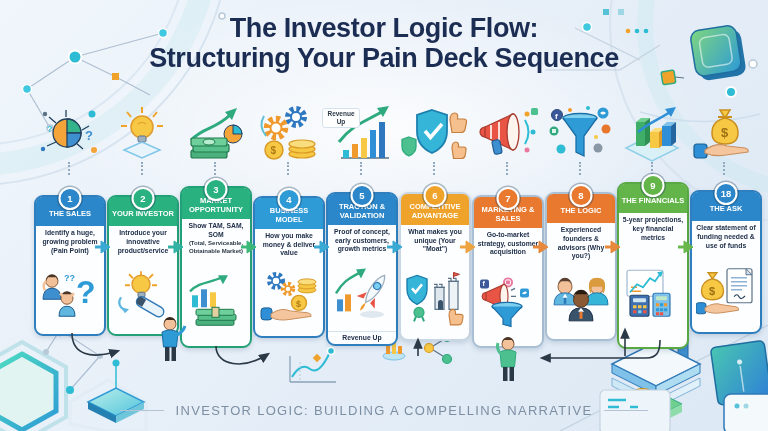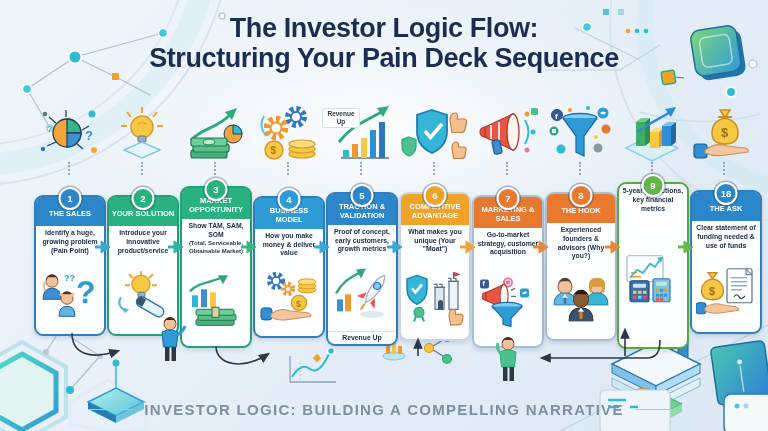--- a/index.html
+++ b/index.html
@@ -63,21 +63,21 @@
   .g2 *{fill:#31b2a4;stroke:#31b2a4;}
   .g3 *{fill:#3cb878;stroke:#3cb878;}
   .g6 *{fill:#eda43f;stroke:#eda43f;}
   .g7 *,.g8 *{fill:#e8883b;stroke:#e8883b;}
   .g9 *{fill:#68b74b;stroke:#68b74b;}
   .garrow .tail{fill:none;stroke-width:3;}
 
   
   .caption{position:absolute;bottom:13px;left:0;right:0;display:flex;align-items:center;justify-content:center;gap:12px;z-index:2;}
   .caption .cline{width:44px;height:1px;background:#b3c3d3;}
-  .caption .ctxt{font-size:15px;font-weight:bold;letter-spacing:1.3px;color:#7d8fa3;}
+  .caption .ctxt{font-size:13px;font-weight:normal;letter-spacing:1.3px;color:#7d8fa3;}
 
   .sicon text{font-family:"Liberation Sans",sans-serif;font-weight:bold;}
 </style>
 </head>
 <body>
 
 <div class="stage">
 
   <svg class="bg-deco" width="768" height="431" viewBox="0 0 768 431">
     <defs>
@@ -370,21 +370,21 @@
       </svg>
     </div>
   </div>
   <svg class="garrow g1" viewBox="0 0 17 14">
       <path class="tail" d="M1 7 H8"></path>
       <path d="M7 1 L16 7 L7 13 Z"></path>
     </svg>
 
   <div class="card c2 ag">
     <div class="num bggreen">2</div>
-    <div class="chead bggreen">YOUR SOLUTION</div>
+    <div class="chead bggreen">YOUR INVESTOR</div>
     <div class="cbody">
       <div class="ctext">Introduce your innovative product/service</div>
       <svg class="cicon sicon" viewBox="0 0 60 50">
         <path d="M28 2 v5 M16 5 l4 4 M40 5 l-4 4 M12 16 h5 M39 16 h5" stroke="#f0a32b" stroke-width="1.8" fill="none"></path>
         <circle cx="28" cy="15" r="9" fill="#f7c844" stroke="#e09b2d" stroke-width="1.4"></circle>
         <rect x="25" y="23" width="7" height="5" rx="1.5" fill="#9fb0c0" stroke="#5b7286" stroke-width="1"></rect>
         <path d="M8 28 q-5 8 4 13" stroke="#5fb7e0" stroke-width="2.2" fill="none"></path>
         <path d="M12 44 L8 38 L16 40 Z" fill="#5fb7e0"></path>
         <g transform="rotate(30 38 38)">
           <rect x="22" y="33" width="30" height="10" rx="5" fill="#e9f3fa" stroke="#2e78b8" stroke-width="1.4"></rect>
@@ -519,21 +519,21 @@
       </svg>
     </div>
   </div>
   <svg class="garrow g7" viewBox="0 0 17 14">
       <path class="tail" d="M1 7 H8"></path>
       <path d="M7 1 L16 7 L7 13 Z"></path>
     </svg>
 
   <div class="card c8 a78">
     <div class="num bgorange">8</div>
-    <div class="chead bgorange">THE HOOK</div>
+    <div class="chead bgorange">THE LOGIC</div>
     <div class="cbody">
       <div class="ctext">Experienced founders &amp; advisors (Why you?)</div>
       <svg class="cicon sicon" viewBox="0 0 60 50">
         <circle cx="14" cy="12" r="7" fill="#f2c19a" stroke="#8a5a35" stroke-width="1"></circle>
         <path d="M7 10 a7 7 0 0 1 14 0 l-2 -3.5 h-10 z" fill="#5a4030"></path>
         <path d="M3 30 q0 -12 11 -12 q11 0 11 12 z" fill="#5fb7e0" stroke="#2e78b8" stroke-width="1"></path>
         <path d="M14 19 l-2.5 4 h5 z" fill="#fff"></path>
           <path d="M14 23 v6" stroke="#2e78b8" stroke-width="2.5"></path>
         <circle cx="46" cy="12" r="7" fill="#f2c19a" stroke="#8a5a35" stroke-width="1"></circle>
         <path d="M38 12 q-1 -9 8 -9 q9 0 8 9 q0 5 -2 7 l-1 -7 h-10 l-1 7 q-2 -2 -2 -7" fill="#d99b3e"></path>
@@ -546,20 +546,21 @@
       </svg>
     </div>
   </div>
   <svg class="garrow g8" viewBox="0 0 17 14">
       <path class="tail" d="M1 7 H8"></path>
       <path d="M7 1 L16 7 L7 13 Z"></path>
     </svg>
 
   <div class="card c9 al">
     <div class="num bgleaf">9</div>
+    <div class="chead bgleaf">THE FINANCIALS</div>
     <div class="cbody">
       <div class="ctext">5-year projections, key financial metrics</div>
       <svg class="cicon sicon" viewBox="0 0 60 50">
         <rect x="4" y="1" width="36" height="26" rx="2" fill="#fff" stroke="#9fb8cf" stroke-width="1.2"></rect>
         <path d="M8 22 h10 M8 18 h6" stroke="#f09a2e" stroke-width="1.5"></path>
         <path d="M7 23 L14 15 L20 18 L27 9 L32 12 L37 5" stroke="#2ebcd4" stroke-width="1.8" fill="none"></path>
         <path d="M34 3 L40 2 L38 8 Z" fill="#2ebcd4"></path>
         <rect x="7" y="26" width="19" height="21" rx="2" fill="#3e6fae" stroke="#24466e" stroke-width="1.2"></rect>
         <rect x="10" y="29" width="13" height="4" rx="1" fill="#cfe6f2"></rect>
         <g fill="#f7c844">

